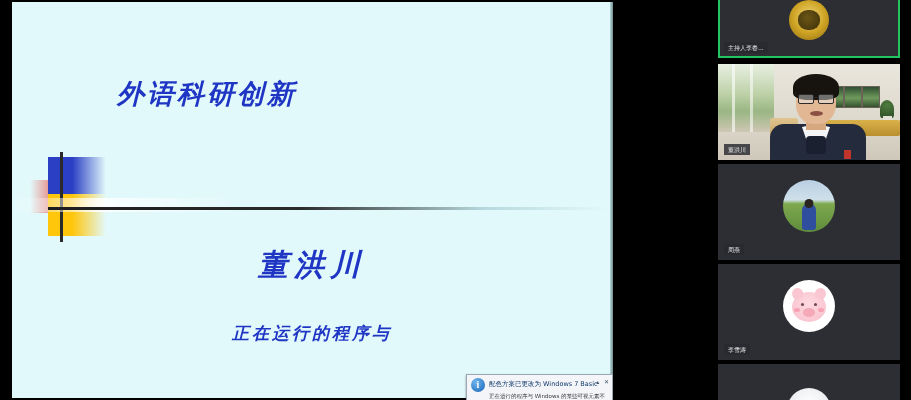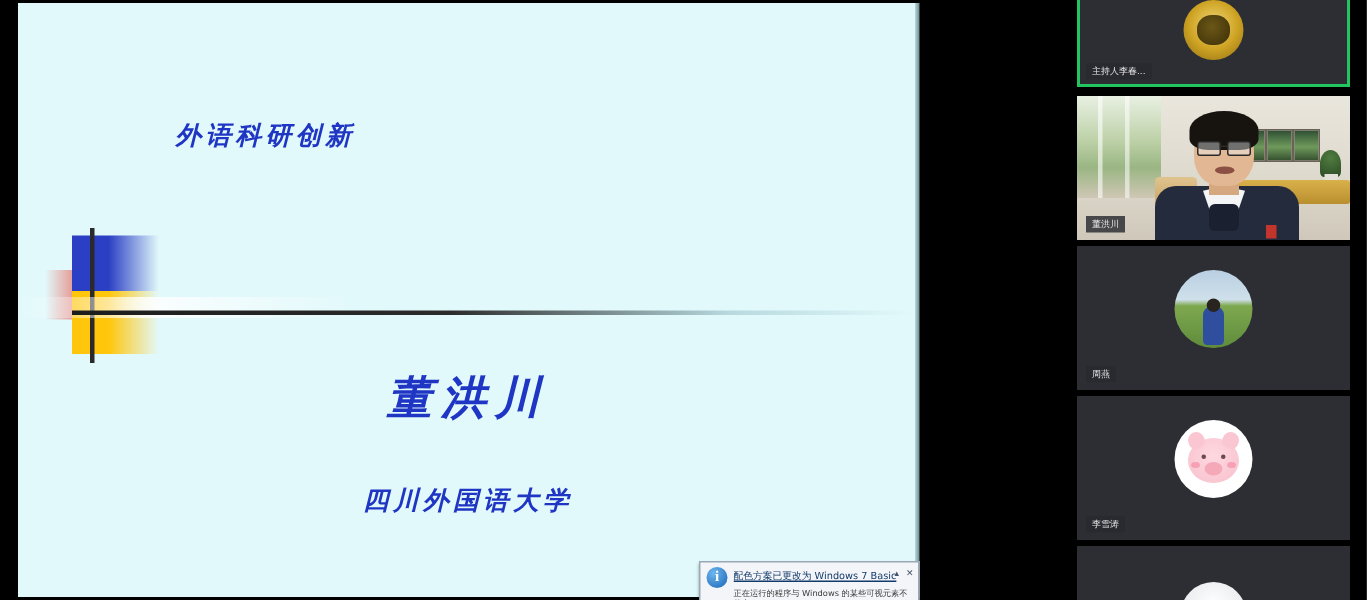--- a/index.html
+++ b/index.html
@@ -8,23 +8,23 @@
 
   
   .slide-stage{position:absolute;left:0;top:0;width:700px;height:400px;background:#000;}
   .slide{position:absolute;left:12px;top:2px;width:600px;height:396px;
          background:#e2f9fb;overflow:hidden;}
   .slide-edge{position:absolute;left:610px;top:2px;width:3px;height:396px;
          background:linear-gradient(90deg,#b9dadd,#6e8c8f);}
 
   
   .title-wrap{position:absolute;left:0;top:78px;width:600px;}
-  .title-l1{color:#1f35c4;font-size:17px;font-weight:bold;letter-spacing:3px;
+  .title-l1{color:#1f35c4;font-size:27px;font-weight:bold;letter-spacing:3px;
             margin-left:105px;line-height:1.25;
-            font-family:Liberation Sans, sans-serif;
+            font-family:Liberation Mono, monospace;
             font-style:italic;}
   .title-l2{color:#1f35c4;font-size:25px;font-weight:bold;letter-spacing:3px;
             margin-left:205px;line-height:1.25;
             font-family:"DejaVu Sans","Liberation Sans",sans-serif;
             font-style:italic;}
 
   
   .deco{position:absolute;left:18px;top:150px;width:200px;height:90px;}
   .deco .sq-blue{position:absolute;left:18px;top:5px;width:58px;height:45px;
         background:linear-gradient(90deg,#2b3fc4 0%,#2b3fc4 42%,#e2f9fb 100%);}
@@ -48,21 +48,21 @@
   
   .toast{position:absolute;left:466px;top:374px;width:145px;height:30px;
          background:#f3f5f8;border:1px solid #9aa7b5;box-shadow:0 1px 2px rgba(0,0,0,.4);
          overflow:hidden;}
   .toast-row{display:flex;padding:3px 4px 0 4px;}
   .toast-icon{flex:0 0 14px;width:14px;height:14px;border-radius:50%;
          background:radial-gradient(circle at 35% 30%,#6fb6ef,#1664b5);
          color:#fff;font-size:10px;font-weight:bold;line-height:14px;text-align:center;
          font-family:"Liberation Serif",serif;margin-right:4px;}
   .toast-title{font-size:6.5px;line-height:9px;color:#123a6b;
-         text-decoration:underline;white-space:nowrap;overflow:hidden;padding-top:2px;
+         white-space:nowrap;overflow:hidden;padding-top:2px;
          font-family:"DejaVu Sans","Liberation Sans",sans-serif;}
   .toast-body{font-size:5.5px;line-height:7px;color:#3a3a3a;padding:1px 4px 0 22px;
          font-family:"DejaVu Sans","Liberation Sans",sans-serif;}
   .toast-ctrls{position:absolute;right:3px;top:3px;font-size:6px;color:#44556b;}
   .toast-ctrls span{margin-left:3px;cursor:pointer;}
 
   
   .filmstrip{position:absolute;left:700px;top:0;width:211px;height:400px;background:#000;}
   .tile{position:absolute;left:18px;width:182px;background:#2c2e33;overflow:hidden;}
   .tile.speaking{outline:2px solid #22c55e;outline-offset:-2px;}
@@ -163,21 +163,21 @@
       <div class="deco">
         <div class="sq-red"></div>
         <div class="sq-blue"></div>
         <div class="sq-yellow"></div>
         <div class="vline"></div>
       </div>
       <div class="hrule-glow"></div>
       <div class="hrule"></div>
 
       <div class="author">董洪川</div>
-      <div class="affil">四川外国语大学</div>
+      <div class="affil">正在运行的程序与</div>
     </div>
     <div class="slide-edge"></div>
 
     <div class="toast">
       <div class="toast-ctrls">
         <span>▴</span>
         <span>✕</span>
       </div>
       <div class="toast-row">
         <div class="toast-icon">i</div>

